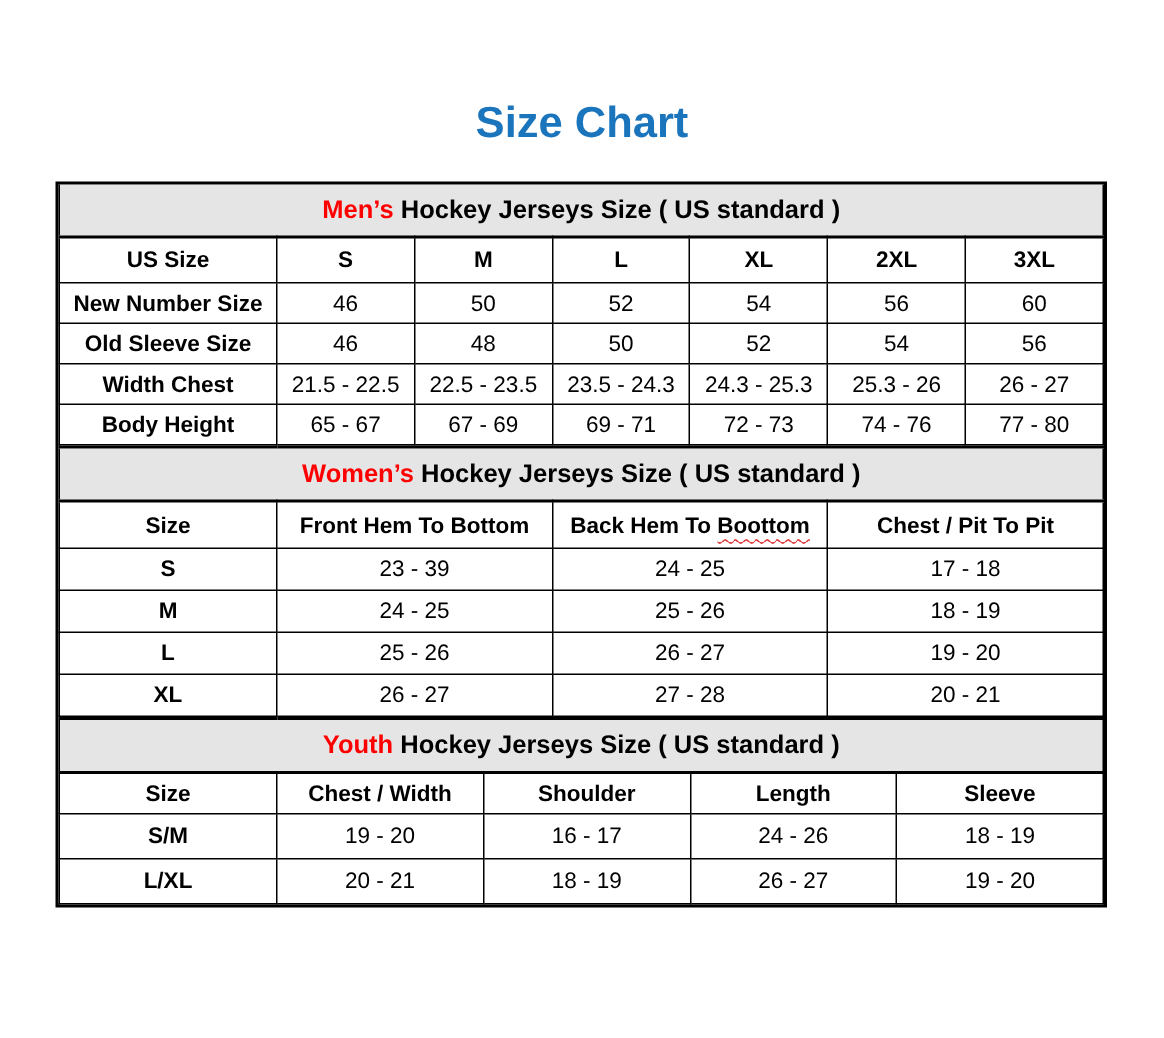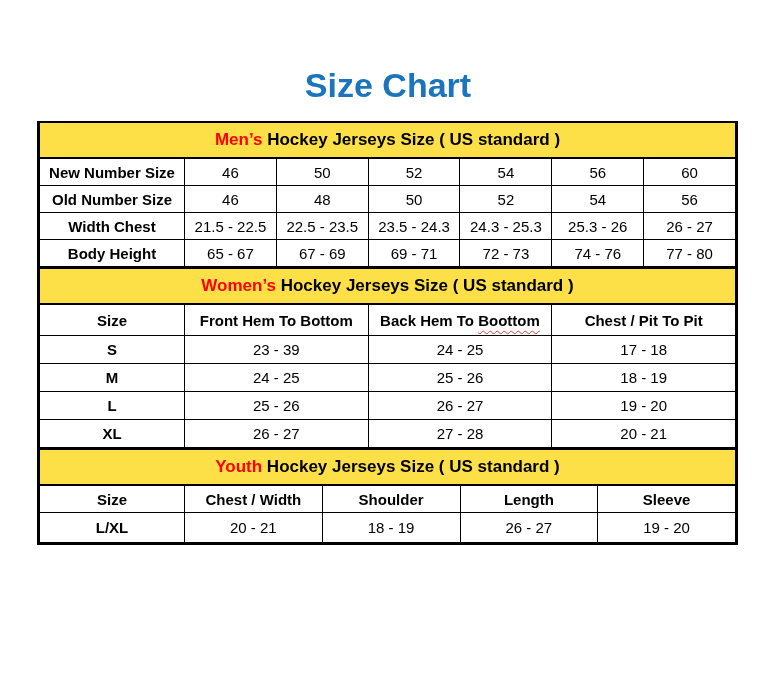--- a/index.html
+++ b/index.html
@@ -14,21 +14,21 @@
     height: 692px;
     background: #ffffff;
     overflow: hidden;
   }
   .page-title {
     position: absolute;
     top: 66px;
     left: 0;
     width: 100%;
     text-align: center;
-    font-size: 34px;
+    font-size: 29px;
     font-weight: bold;
     color: #1B75BC;
     letter-spacing: 0px;
   }
   .chart-wrap {
     position: absolute;
     left: 37px;
     top: 121px;
     width: 697px;
     border: 2px solid #000000;
@@ -43,21 +43,21 @@
     border: 1px solid #000000;
     text-align: center;
     vertical-align: middle;
     color: #000000;
     font-size: 15px;
     padding: 1px 2px;
     overflow: hidden;
     white-space: nowrap;
   }
   .band-cell {
-    background: #fde047;
+    background: #e5e5e5;
     font-weight: bold;
     font-size: 17px;
     height: 32px;
     border-top: 2px solid #000;
     border-bottom: 2px solid #000;
   }
   .band-red { color: #FF0000; }
   .band-rest { color: #000000; }
   table.first .band-cell { border-top: none; }
   th.col-header { font-weight: bold; }
@@ -95,31 +95,40 @@
           <col>
           <col>
           <col>
       </colgroup>
       <tbody>
           <tr>
         <td class="band-cell" colspan="7">
           <span class="band-red">Men’s</span><span class="band-rest"> Hockey Jerseys Size ( US standard )</span>
         </td>
       </tr>
+      <tr class="col-header-row">
+        <th class="col-header">US Size</th>
+        <th class="col-header">S</th>
+        <th class="col-header">M</th>
+        <th class="col-header">L</th>
+        <th class="col-header">XL</th>
+        <th class="col-header">2XL</th>
+        <th class="col-header">3XL</th>
+      </tr>
       <tr class="data-row">
         <td class="row-label">New Number Size</td>
         <td>46</td>
         <td>50</td>
         <td>52</td>
         <td>54</td>
         <td>56</td>
         <td>60</td>
       </tr>
       <tr class="data-row">
-        <td class="row-label">Old Number Size</td>
+        <td class="row-label">Old Sleeve Size</td>
         <td>46</td>
         <td>48</td>
         <td>50</td>
         <td>52</td>
         <td>54</td>
         <td>56</td>
       </tr>
       <tr class="data-row">
         <td class="row-label">Width Chest</td>
         <td>21.5 - 22.5</td>
@@ -204,20 +213,27 @@
         </td>
       </tr>
       <tr class="col-header-row">
         <th class="col-header">Size</th>
         <th class="col-header">Chest / Width</th>
         <th class="col-header">Shoulder</th>
         <th class="col-header">Length</th>
         <th class="col-header">Sleeve</th>
       </tr>
       <tr class="data-row">
+        <td class="row-label-bold">S/M</td>
+        <td>19 - 20</td>
+        <td>16 - 17</td>
+        <td>24 - 26</td>
+        <td>18 - 19</td>
+      </tr>
+      <tr class="data-row">
         <td class="row-label-bold">L/XL</td>
         <td>20 - 21</td>
         <td>18 - 19</td>
         <td>26 - 27</td>
         <td>19 - 20</td>
       </tr>
     </tbody>
       </table>
 
   </div>

